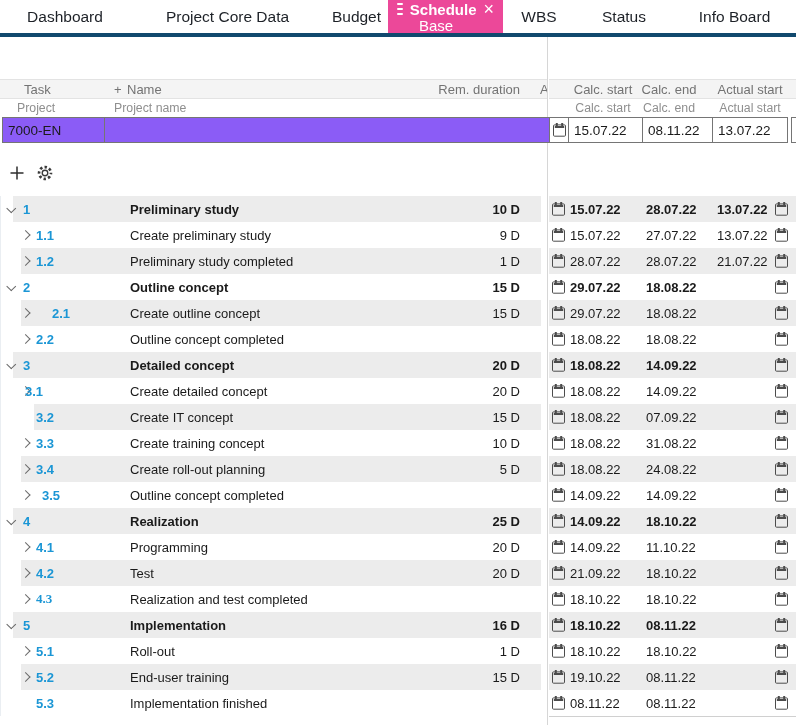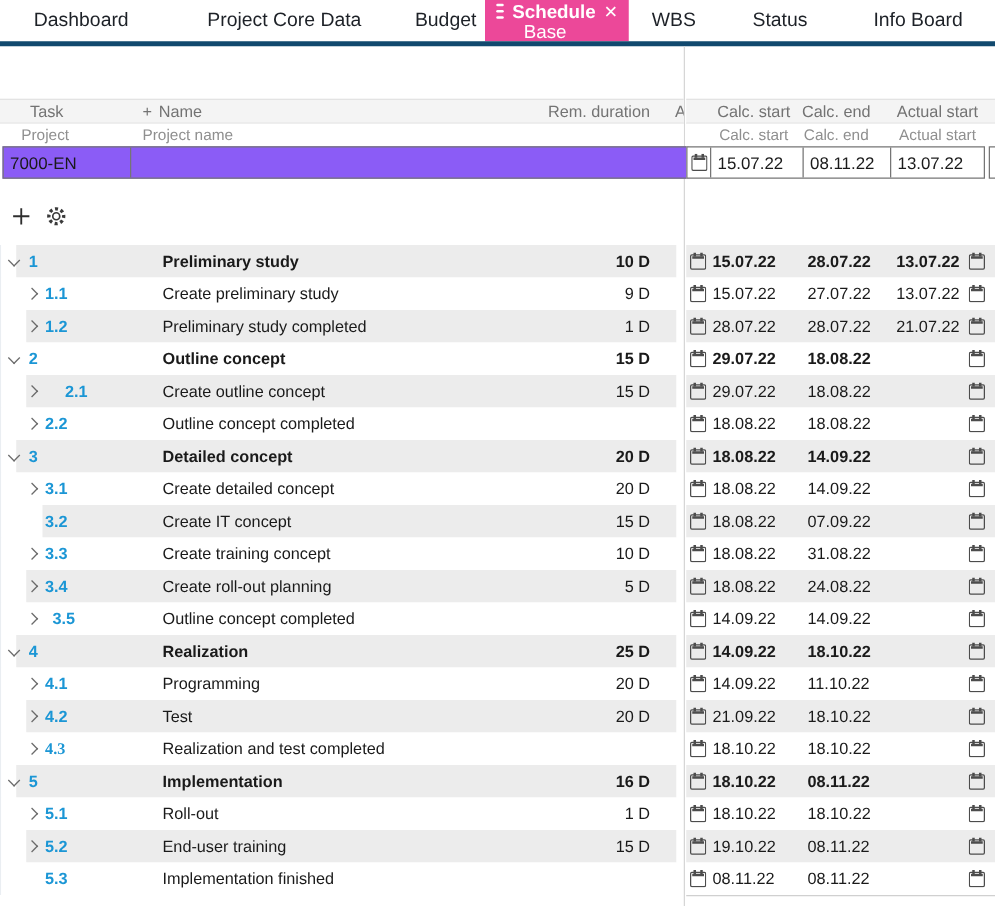--- a/index.html
+++ b/index.html
@@ -215,21 +215,21 @@
     </div>
     <div class="lrow">
       <div class="stripe" style="left: 12px;"></div>
       <span class="chev down" style="left: 7px;"></span>
       <span class="tnum" style="left: 22px;">3</span>
       <span class="tname b">Detailed concept</span>
       <span class="tdur b">20 D</span>
     </div>
     <div class="lrow">
       <span class="chev rightc" style="left: 21px;"></span>
-      <span class="tnum" style="left: 35px;">3.1</span>
+      <span class="tnum" style="left: 24px;">3.1</span>
       <span class="tname">Create detailed concept</span>
       <span class="tdur">20 D</span>
     </div>
     <div class="lrow">
       <div class="stripe" style="left: 33px;"></div>
       <span class="tnum" style="left: 35px;">3.2</span>
       <span class="tname">Create IT concept</span>
       <span class="tdur">15 D</span>
     </div>
     <div class="lrow">

